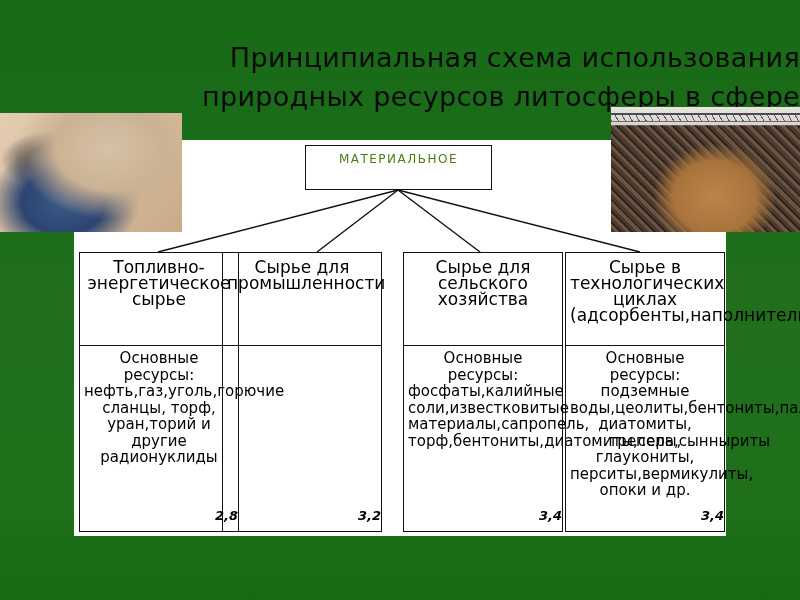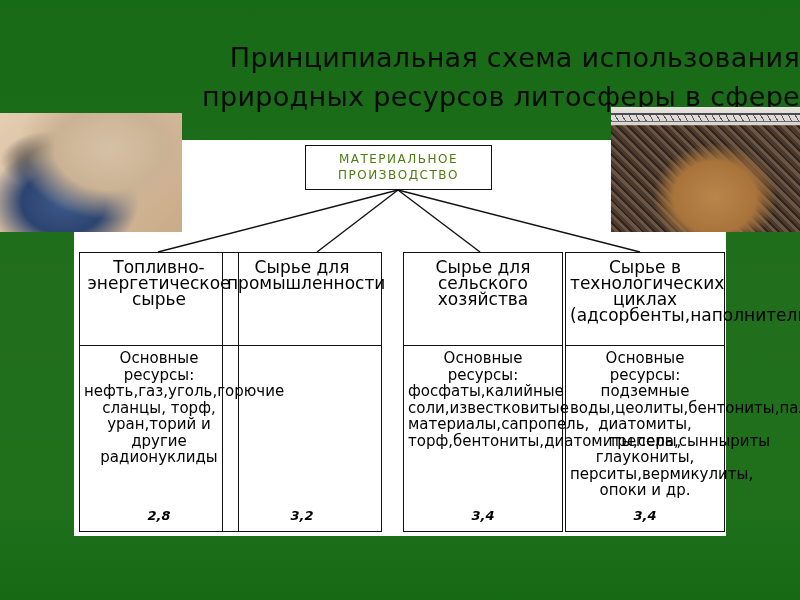--- a/index.html
+++ b/index.html
@@ -51,21 +51,21 @@
     .col-head {
       height:93px; border-bottom:1.5px solid #111; box-sizing:border-box;
       text-align:center; font-size:17px; line-height:16px; padding:6px 4px 0 4px;
     }
     .col-body {
       text-align:center; font-size:15px; line-height:16.5px; padding:4px 4px 0 4px;
       height:150px;
     }
     .col-value {
       position:absolute; bottom:8px; left:0; width:100%;
-      text-align:center; font-style:italic; font-weight:bold; font-size:13px;
+      text-align:right; font-style:italic; font-weight:bold; font-size:13px;
     }
     svg.lines { position:absolute; left:0; top:0; width:800px; height:600px; pointer-events:none; }
   </style>
 </head>
 <body>
 
 <div class="title">
   <div>Принципиальная схема использования</div>
   <div>природных ресурсов литосферы в сфере</div>
 </div>
@@ -79,21 +79,20 @@
 
 <svg class="lines" viewBox="0 0 800 600">
   <line x1="398" y1="190" x2="158" y2="252" stroke="#111" stroke-width="1.4"></line>
   <line x1="398" y1="190" x2="317" y2="252" stroke="#111" stroke-width="1.4"></line>
   <line x1="398" y1="190" x2="480" y2="252" stroke="#111" stroke-width="1.4"></line>
   <line x1="398" y1="190" x2="640" y2="252" stroke="#111" stroke-width="1.4"></line>
 </svg>
 
 <div class="box root-box">
   <div>МАТЕРИАЛЬНОЕ</div>
-  <div>ПРОИЗВОДСТВО</div>
 </div>
 
 <div class="col" style="left:79px;">
   <div class="col-head">Топливно-энергетическое сырье</div>
   <div class="col-body">Основные ресурсы: нефть,газ,уголь,горючие сланцы, торф, уран,торий и другие радионуклиды</div>
   <div class="col-value">2,8</div>
 </div>
 
 <div class="col" style="left:222px;">
   <div class="col-head">Сырье для промышленности</div>

